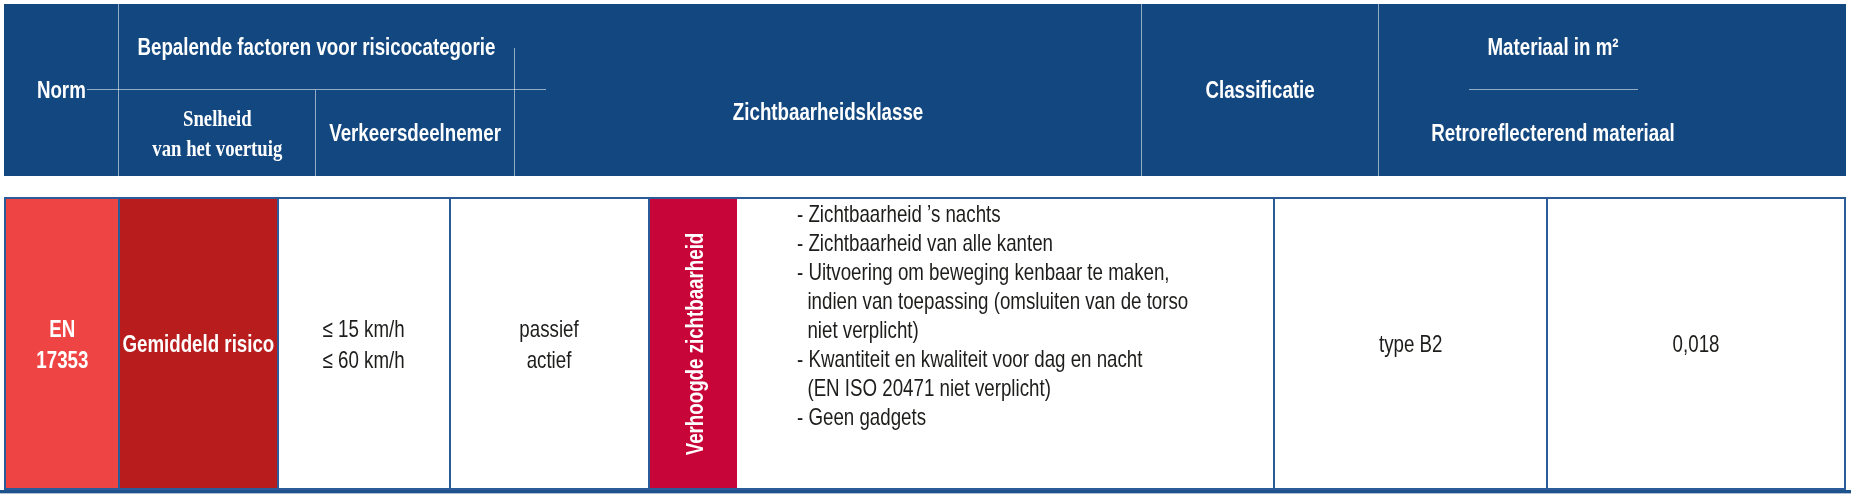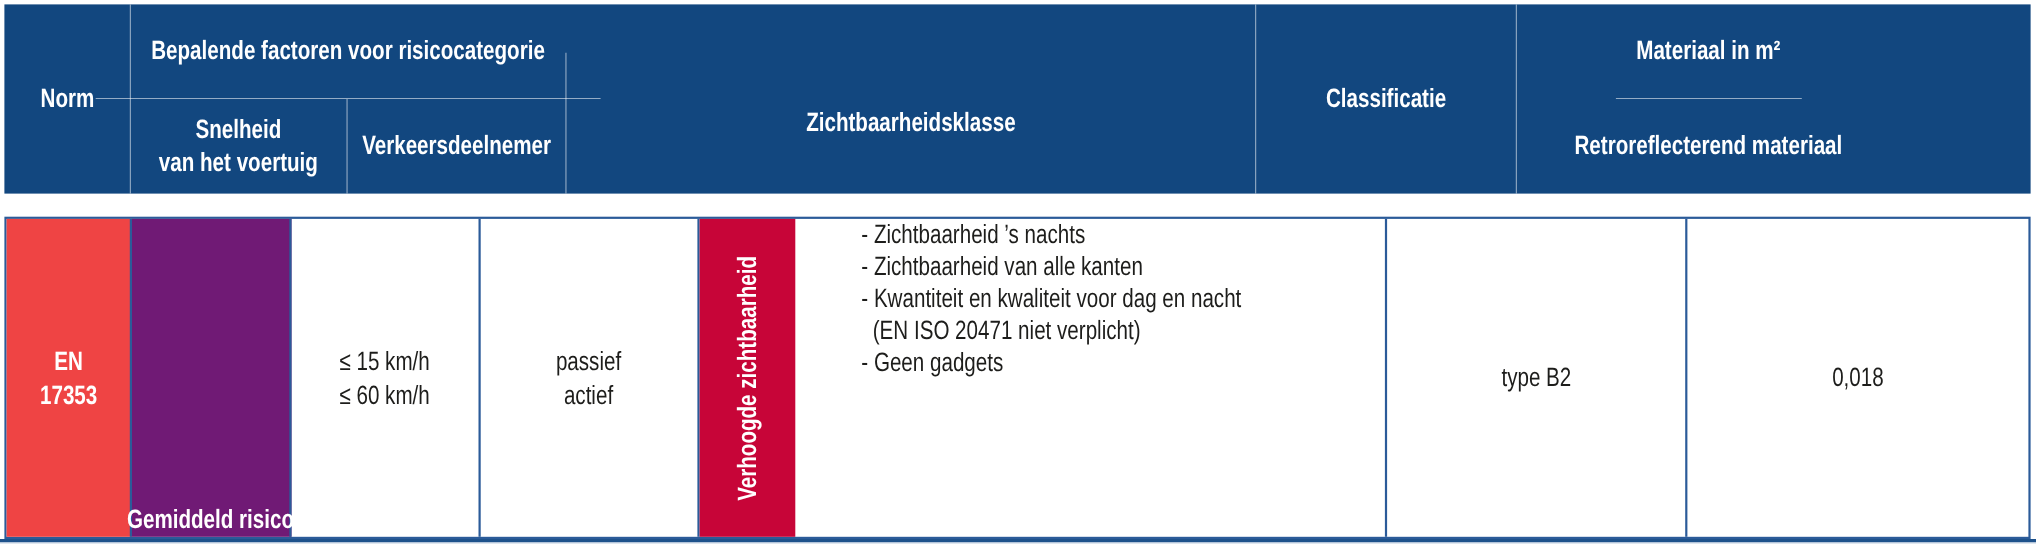--- a/index.html
+++ b/index.html
@@ -18,21 +18,21 @@
     height:86px; display:flex; align-items:center; 
     border-bottom:1px solid rgba(255,255,255,0.55);
   }
   .hgroup .hbottom { flex:1; display:flex; }
   .hgroup .hbottom .hsub { flex:none; display:flex; align-items:center; justify-content:center; }
   .hgroup .hbottom .hsub + .hsub { border-left:1px solid rgba(255,255,255,0.55); }
 
   .w-norm   { width:114px;justify-content:center; }
   .w-risico { width:159px; }
   .w-fact   { width:396px; }
-  .w-snel   { width:196px; }
+  .w-snel   { width:196px;font-family:Liberation Serif, serif; }
   .w-verk   { width:199px; }
   .w-zicht  { width:627px;margin-top:44px; }
   .w-class  { width:237px; }
   .w-mat    { width:350px; }
 
   
   .tx {
     display:inline-block; white-space:pre; text-align:center;
     transform:scaleX(0.78); transform-origin:center center;
   }
@@ -42,21 +42,21 @@
   .row {
     position:absolute; left:4px; top:197px; width:1842px; height:293px;
     border:2px solid #2B5B99; display:flex; background:#ffffff;
   }
   .cell {
     display:flex; align-items:center; justify-content:center;
     border-right:2px solid #2B5B99;
   }
   .cell:last-child { border-right:none; }
   .c-norm   { width:114px; background:#ef4444; }
-  .c-risico { width:145px; background:#701a75;align-items:flex-end; }
+  .c-risico { width:159px; background:#b91c1c; }
   .c-snel   { width:172px; }
   .c-verk   { width:199px; }
   .c-zicht  { width:625px; justify-content:flex-start; align-items:stretch; }
   .c-class  { width:273px; }
   .c-mat    { flex:1; }
 
   .row .tx { font-size:24px; font-weight:400; color:#1D1D1B; line-height:31px; }
   .c-norm .tx, .c-risico .tx { color:#ffffff; font-weight:700; }
 
   
@@ -138,20 +138,23 @@
       <span class="tx">passief
 actief</span>
     </div>
     <div class="cell c-zicht">
       <div class="vband">
         <span class="tx">Verhoogde zichtbaarheid</span>
       </div>
       <div class="req">
         <div class="item"><span class="tx">- Zichtbaarheid ’s nachts</span></div>
         <div class="item"><span class="tx">- Zichtbaarheid van alle kanten</span></div>
+        <div class="item"><span class="tx">- Uitvoering om beweging kenbaar te maken,
+  indien van toepassing (omsluiten van de torso
+  niet verplicht)</span></div>
         <div class="item"><span class="tx">- Kwantiteit en kwaliteit voor dag en nacht
   (EN ISO 20471 niet verplicht)</span></div>
         <div class="item"><span class="tx">- Geen gadgets</span></div>
       </div>
     </div>
     <div class="cell c-class">
       <span class="tx">type B2</span>
     </div>
     <div class="cell c-mat">
       <span class="tx">0,018</span>

